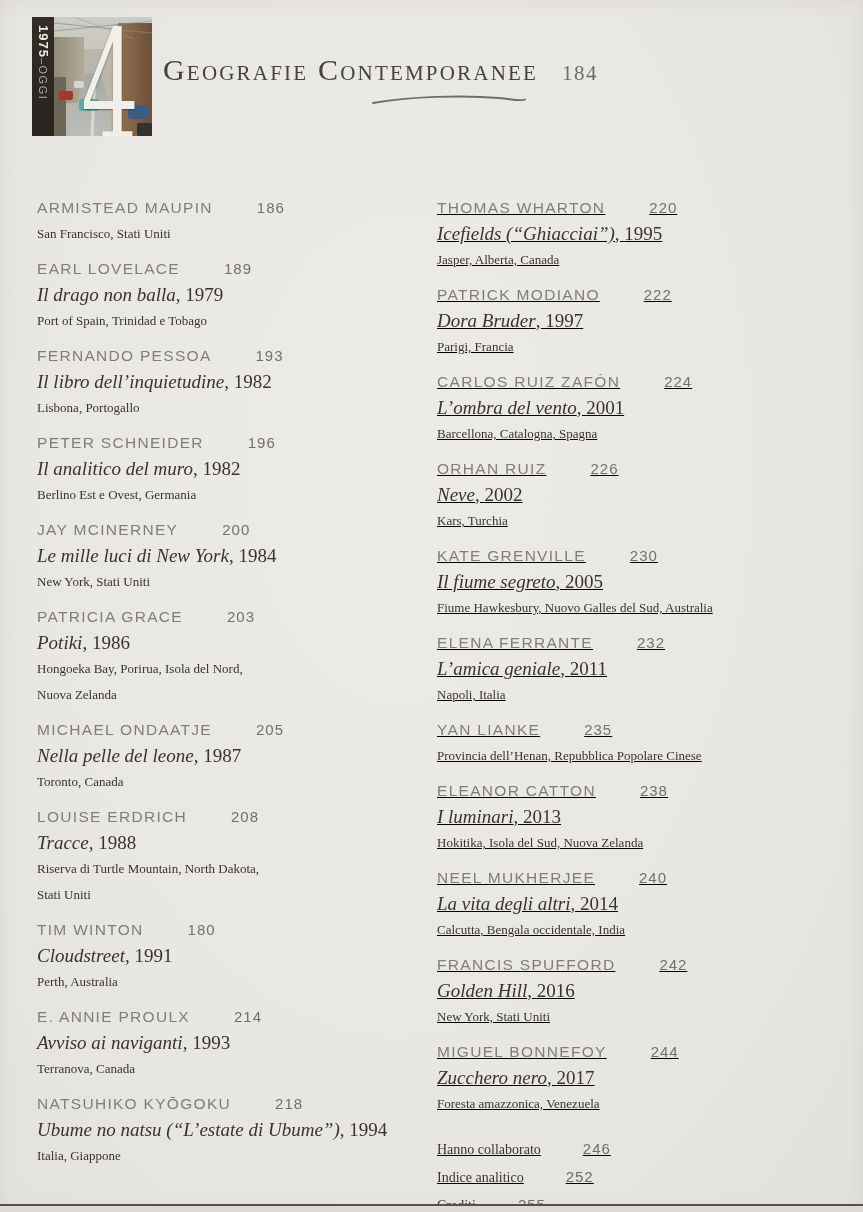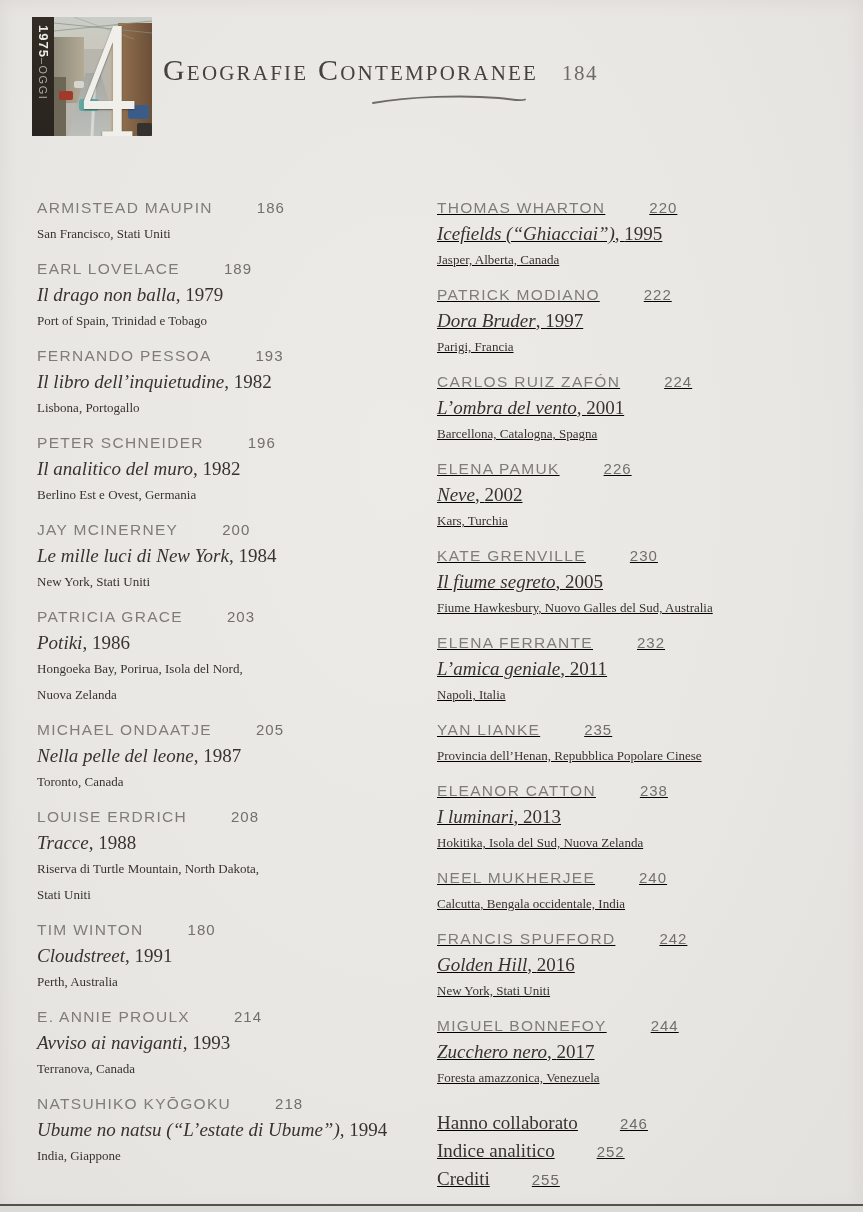--- a/index.html
+++ b/index.html
@@ -68,21 +68,21 @@
     letter-spacing:1px; color:#73706c; margin-left:44px;
   }
   .entry-title { font-size:19px; line-height:26px; color:#38332f; white-space:nowrap; }
   .ttl { font-style:italic; }
   .yr::before { content:", "; }
   .loc-line { font-size:13px; line-height:26px; color:#38332f; position:relative; white-space:nowrap; }
 
   
   .back-matter { margin-top:18px; }
   .bm-row { line-height:27px; white-space:nowrap; }
-  .bm-label { font-size:19px; color:#38332f; }
+  .bm-label { font-size:14px; color:#38332f; }
   .bm-num { font-family:"Liberation Sans", sans-serif; font-size:15px; color:#6f6c68; letter-spacing:1px; margin-left:42px; }
 
   
   .bottom-edge-line { position:absolute; left:0; top:1204px; width:100%; height:2px; background:#55524e; }
   .bottom-edge-paper { position:absolute; left:0; top:1206px; width:100%; height:6px; background:#dcdad7; }
 </style>
 </head>
 <body>
 
 <div class="page">
@@ -245,21 +245,21 @@
   </div>
 
   <div class="entry">
     <div class="entry-head">
       <span class="author">NATSUHIKO KYŌGOKU</span><span class="pagenum">218</span>
     </div>
     <div class="entry-title">
       <span class="ttl">Ubume no natsu (“L’estate di Ubume”)</span><span class="yr">1994</span>
     </div>
     <div class="entry-locs">
-            <div class="loc-line">India, Giappone</div>
+            <div class="loc-line">Italia, Giappone</div>
           </div>
   </div>
 </div>
     <div class="col col-right">
 
   <div class="entry">
     <div class="entry-head">
       <span class="author">THOMAS WHARTON</span><span class="pagenum">220</span>
     </div>
     <div class="entry-title">
@@ -289,21 +289,21 @@
     <div class="entry-title">
       <span class="ttl">L’ombra del vento</span><span class="yr">2001</span>
     </div>
     <div class="entry-locs">
             <div class="loc-line">Barcellona, Catalogna, Spagna</div>
           </div>
   </div>
 
   <div class="entry">
     <div class="entry-head">
-      <span class="author">ELENA PAMUK</span><span class="pagenum">226</span>
+      <span class="author">ORHAN RUIZ</span><span class="pagenum">226</span>
     </div>
     <div class="entry-title">
       <span class="ttl">Neve</span><span class="yr">2002</span>
     </div>
     <div class="entry-locs">
             <div class="loc-line">Kars, Turchia</div>
           </div>
   </div>
 
   <div class="entry">
@@ -347,20 +347,23 @@
       <span class="ttl">I luminari</span><span class="yr">2013</span>
     </div>
     <div class="entry-locs">
             <div class="loc-line">Hokitika, Isola del Sud, Nuova Zelanda</div>
           </div>
   </div>
 
   <div class="entry">
     <div class="entry-head">
       <span class="author">NEEL MUKHERJEE</span><span class="pagenum">240</span>
+    </div>
+    <div class="entry-title">
+      <span class="ttl">La vita degli altri</span><span class="yr">2014</span>
     </div>
     <div class="entry-locs">
             <div class="loc-line">Calcutta, Bengala occidentale, India</div>
           </div>
   </div>
 
   <div class="entry">
     <div class="entry-head">
       <span class="author">FRANCIS SPUFFORD</span><span class="pagenum">242</span>
     </div>

